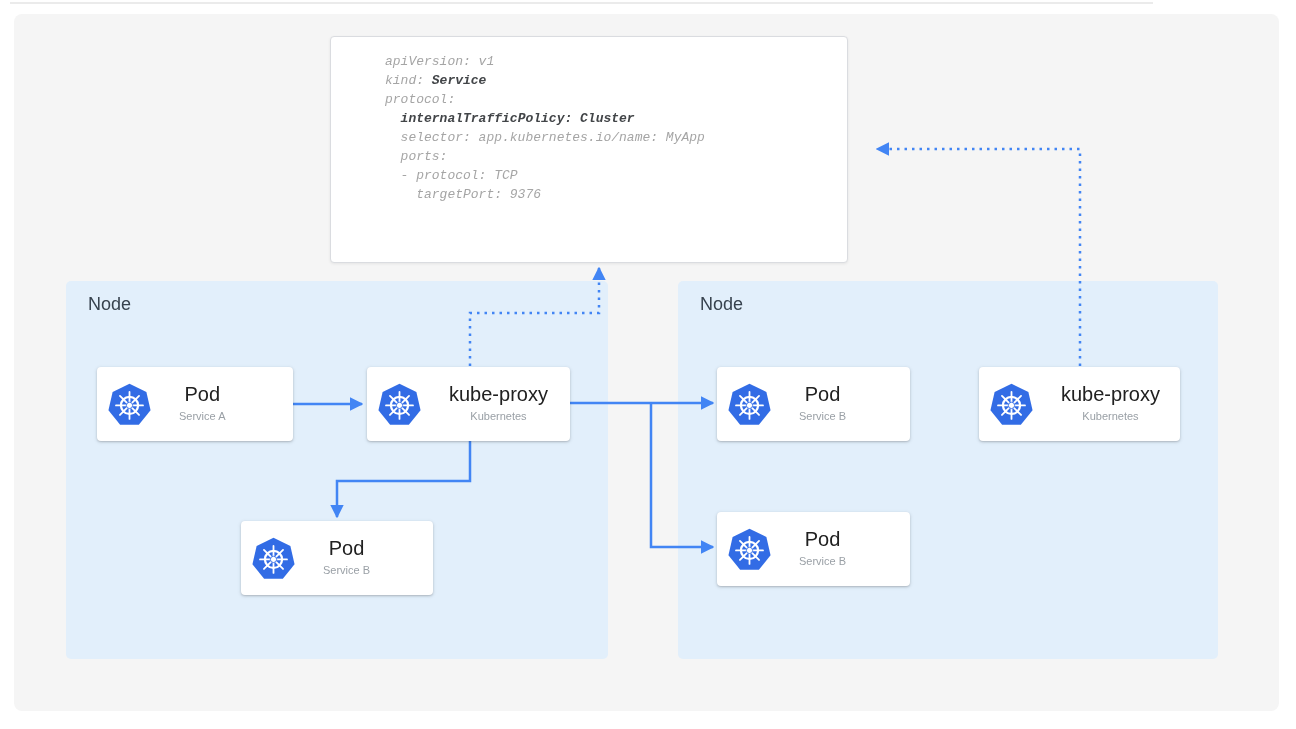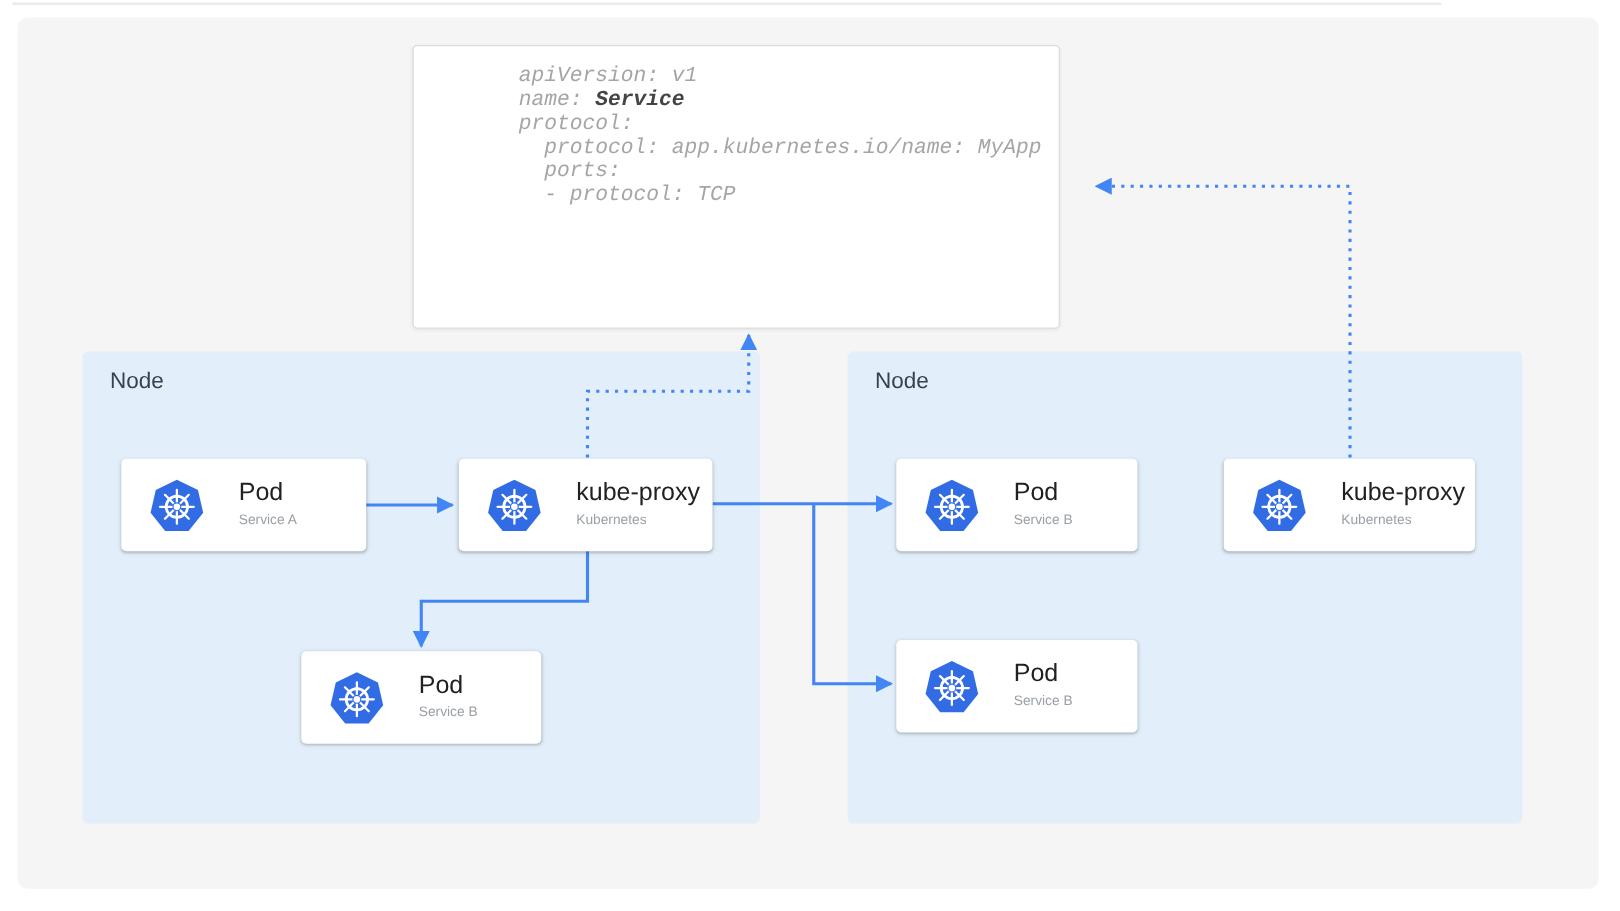--- a/index.html
+++ b/index.html
@@ -31,24 +31,24 @@
 
   
   .yaml-card {
     position: absolute;
     left: 330px; top: 36px;
     width: 518px; height: 227px;
     background: #ffffff;
     border: 1px solid #dadce0;
     border-radius: 4px;
     box-shadow: 0 1px 3px rgba(0,0,0,0.07);
-    padding: 15px 10px 0 84px;
+    padding: 15px 10px 0 54px;
     font-family: "Liberation Mono", "DejaVu Sans Mono", monospace;
     font-style: italic;
-    font-size: 17px;
+    font-size: 13px;
     line-height: 19px;
     color: #a5a5a5;
   }
   .yaml-line { white-space: pre; }
   .yaml-line .b {
     font-weight: bold;
     color: #424548;
     text-align: right;
   }
 
@@ -71,21 +71,22 @@
 
   
   .card {
     position: absolute;
     height: 74px;
     background: #ffffff;
     border-radius: 4px;
     box-shadow: 0 1px 2px rgba(60,64,67,0.25), 0 1px 4px rgba(60,64,67,0.12);
     display: flex;
     align-items: center;
-    padding-left: 22px;
+    padding-left: 10px;
+    text-align: center;
   }
   .k8s-icon { width: 45px; height: 45px; flex: 0 0 45px; display: block; }
   .card-text { margin-left: 27px; }
   .card-title {
     font-size: 20px;
     color: #212121;
     line-height: 24px;
   }
   .card-subtitle {
     font-size: 11px;
@@ -106,25 +107,27 @@
 </head>
 <body>
 
 <div class="stage">
 
   <div class="top-divider"></div>
   <div class="panel"></div>
 
   <div class="yaml-card">
     <div class="yaml-line"><span>apiVersion: v1</span><span class="b"></span></div>
-    <div class="yaml-line"><span>name: </span><span class="b">Service</span></div>
+    <div class="yaml-line"><span>kind: </span><span class="b">Service</span></div>
     <div class="yaml-line"><span>protocol:</span><span class="b"></span></div>
-    <div class="yaml-line"><span>  protocol: app.kubernetes.io/name: MyApp</span><span class="b"></span></div>
+    <div class="yaml-line"><span>  </span><span class="b">internalTrafficPolicy: Cluster</span></div>
+    <div class="yaml-line"><span>  selector: app.kubernetes.io/name: MyApp</span><span class="b"></span></div>
     <div class="yaml-line"><span>  ports:</span><span class="b"></span></div>
     <div class="yaml-line"><span>  - protocol: TCP</span><span class="b"></span></div>
+    <div class="yaml-line"><span>    targetPort: 9376</span><span class="b"></span></div>
   </div>
 
   <div class="node node-left">
     <div class="node-label">Node</div>
   </div>
   <div class="node node-right">
     <div class="node-label">Node</div>
   </div>
 
   <svg class="overlay" viewBox="0 0 1296 729" xmlns="http://www.w3.org/2000/svg">

